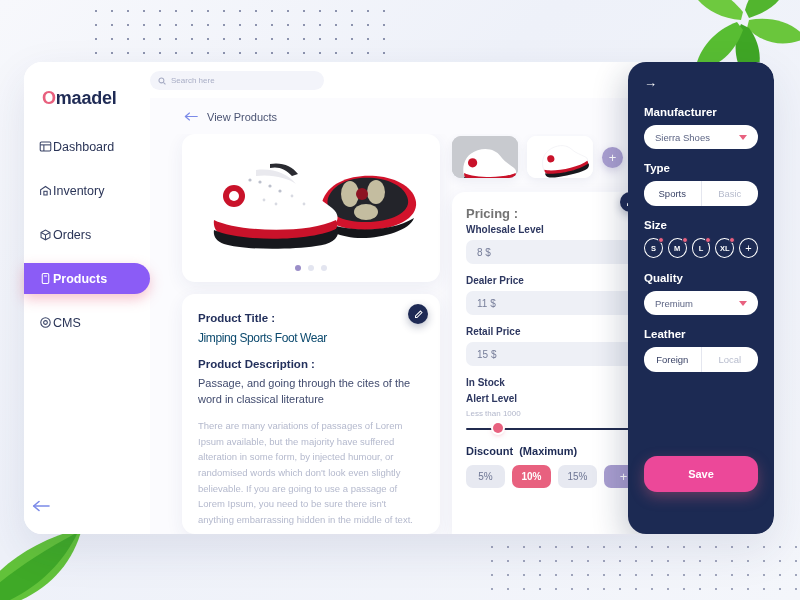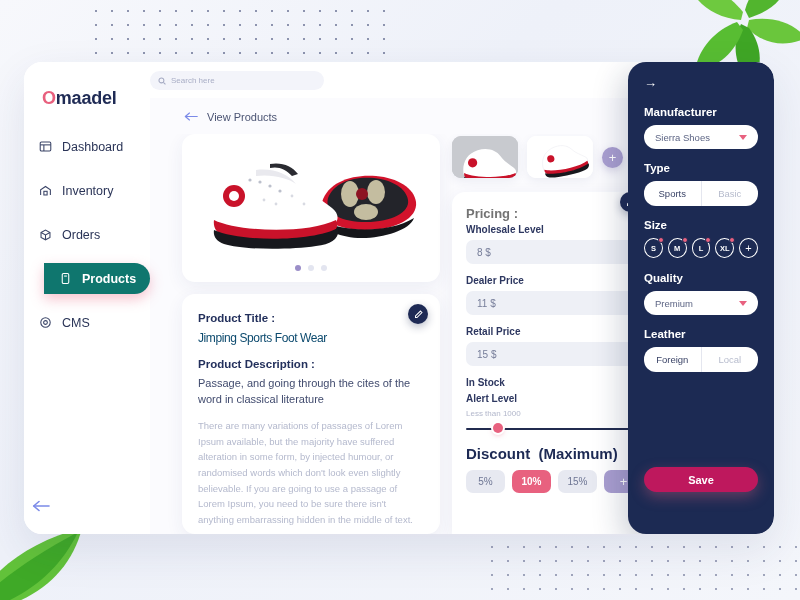--- a/index.html
+++ b/index.html
@@ -49,32 +49,31 @@
     position: relative;
     z-index: 3;
   }
   .brand {
     font-size: 18px; font-weight: bold; letter-spacing: -.2px;
     color: #1f2b55; padding-left: 18px; margin-bottom: 22px;
   }
   .brand .o { color: #e8607e; }
 
   .nav-item {
-    display: flex; align-items: center; gap: 9px;
+    display: flex; align-items: center; 
     height: 31px; margin-bottom: 13px;
     padding-left: 14px;
     color: #2a3457; font-size: 12.5px;
     border-radius: 0 16px 16px 0;
     cursor: pointer;
   }
   .nav-item .ico { width: 15px; height: 15px; display:flex; align-items:center; justify-content:center; }
   .nav-item.active {
-    background: #0f766e; color: #ffffff; font-weight: bold;
+    background: #8b5cf6; color: #ffffff; font-weight: bold;
     box-shadow: 0 5px 13px rgba(232,97,127,.38);
-    margin-left: 20px;
   }
 
   
   .main {
     flex: 1; display: flex; flex-direction: column;
     background: #fbfbfe;
     border-radius: 0 18px 18px 0;
     position: relative;
     overflow: hidden;
   }
@@ -180,21 +179,21 @@
   .slider .track {
     position: absolute; left: 0; right: 0; top: 5px; height: 2px;
     background: #212b4f; border-radius: 2px;
   }
   .slider .knob {
     position: absolute; left: 27px; top: 0; width: 10px; height: 10px;
     border-radius: 50%; background: #e8617f;
     box-shadow: 0 0 0 2px #fff, 0 2px 5px rgba(232,97,127,.5);
     cursor: pointer;
   }
-  .disc-h { font-size: 15px; font-weight: bold; color: #1d2a54; margin-bottom: 8px; }
+  .disc-h { font-size: 11px; font-weight: bold; color: #1d2a54; margin-bottom: 8px; }
   .disc-h .max { font-weight: bold; }
   .chips { display: flex; gap: 7px; }
   .chip {
     height: 23px; min-width: 39px; padding: 0 10px; border-radius: 7px;
     background: #e7e9f1; color: #6e7694; font-size: 10px;
     display: flex; align-items: center; justify-content: center;
     cursor: pointer;
   }
   .chip.active { background: #e8617f; color: #fff; font-weight: bold; }
   .chip.plus { background: #a99ed0; color: #fff; font-size: 13px; min-width: 39px; }
@@ -240,22 +239,22 @@
   }
   .size .badge {
     position: absolute; right: -2px; top: -2px;
     width: 6px; height: 6px; border-radius: 50%;
     background: #e8617f; border: 1px solid #1c2a53;
   }
   .size.plus { font-size: 11px; font-weight: normal; }
 
   .save-btn {
     position: absolute; left: 16px; right: 16px; bottom: 42px;
-    height: 25px; border-radius: 13px;
-    background: #be185d; color: #ffffff;
+    height: 36px; border-radius: 13px;
+    background: #ec4899; color: #ffffff;
     font-size: 11px; font-weight: bold;
     display: flex; align-items: center; justify-content: center;
     cursor: pointer;
     box-shadow: 0 5px 14px rgba(232,97,127,.35);
   }
 
   
   .back-arrow-out {
     position: absolute; left: 32px; top: 498px;
     color: #7b8ae8; font-size: 16px; cursor: pointer; z-index: 5;

